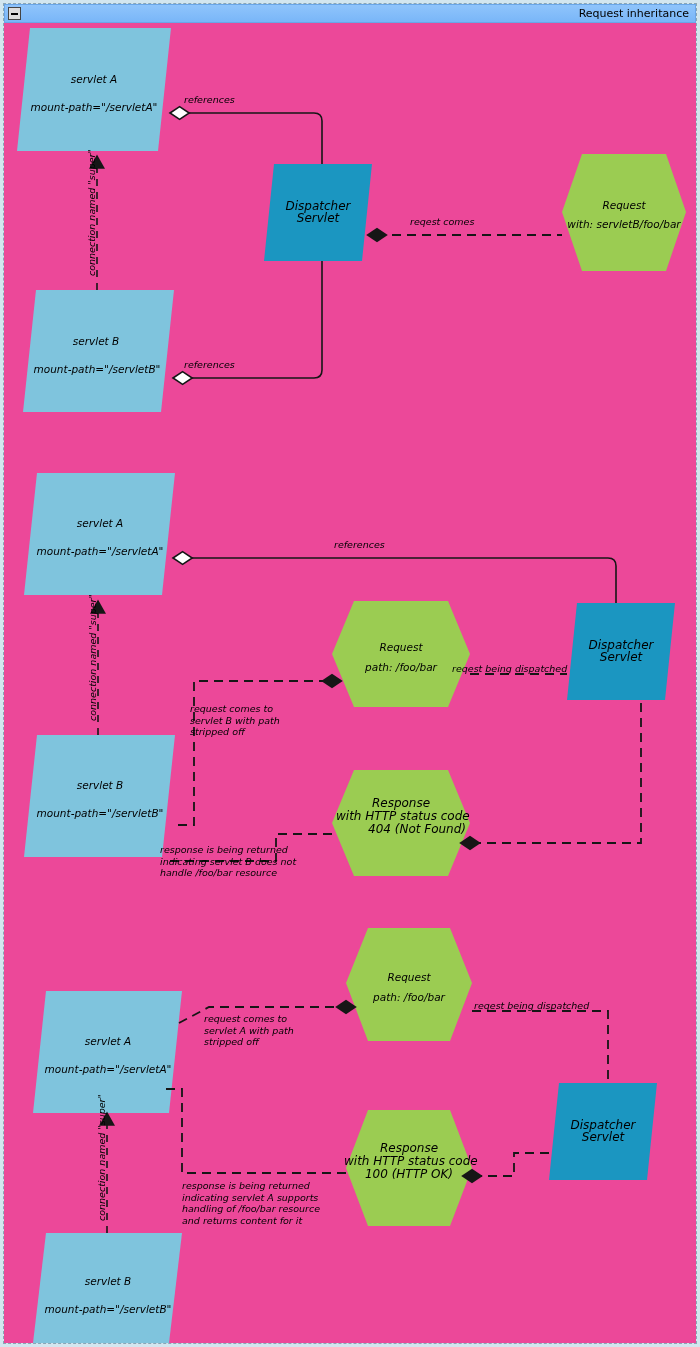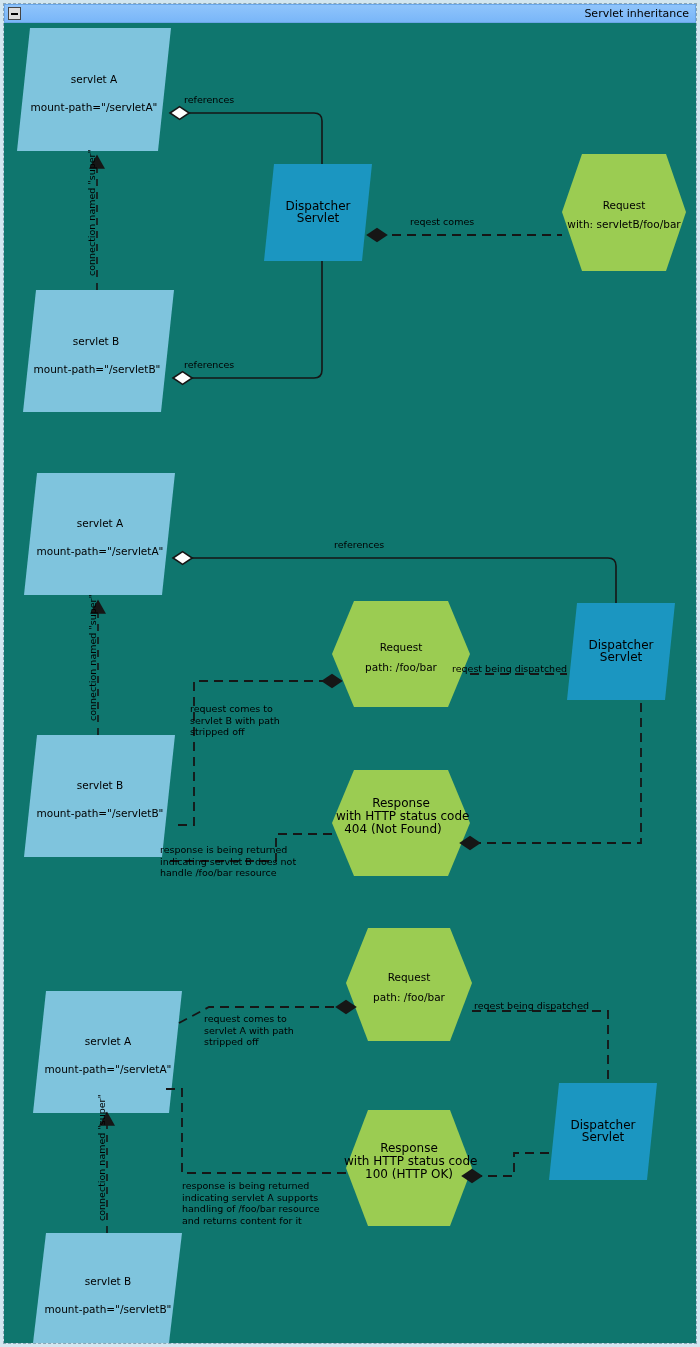--- a/index.html
+++ b/index.html
@@ -57,22 +57,23 @@
     justify-content: center;
   }
   .collapse-btn .bar {
     width: 7px; height: 2px; background: #000;
   }
   
   .canvas {
     position: absolute;
     left: 4px; top: 23px;
     width: 692px; height: 1320px;
-    background: #0f766e;
+    background: #ec4899;
     overflow: hidden;
+    font-style: italic;
   }
   svg.layer {
     position: absolute;
     left: 0; top: 0;
     width: 692px; height: 1320px;
     overflow: visible;
   }
   
   .node-label {
     position: absolute;
@@ -109,21 +110,21 @@
   }
 </style>
 </head>
 <body>
 
 <div id="app">
 
   <div class="frame-border"></div>
 
   <div class="titlebar">
-    <span class="titlebar-text">Servlet inheritance</span>
+    <span class="titlebar-text">Request inheritance</span>
   </div>
   <div class="collapse-btn">
     <span class="bar"></span>
   </div>
 
   <div class="canvas">
 
     <svg class="layer" viewBox="0 0 692 1320">
       <defs>
         <marker id="filledDiamond" markerWidth="12" markerHeight="12" refX="6" refY="6" orient="auto">
@@ -212,21 +213,21 @@
     <div class="node-label servlet-sub" style="left:16px; top:784px; width:160px;">mount-path="/servletB"</div>
 
     <div class="node-label disp-text" style="left:565px; top:615px; width:104px;">Dispatcher</div>
     <div class="node-label disp-text" style="left:565px; top:627px; width:104px;">Servlet</div>
 
     <div class="node-label req-title" style="left:337px; top:610px; width:120px;">Request</div>
     <div class="node-label req-sub" style="left:332px; top:638px; width:130px;">path: /foo/bar</div>
 
     <div class="node-label resp-text" style="left:332px; top:773px; width:130px;">Response</div>
     <div class="node-label resp-text" style="left:332px; top:786px; width:130px;">with HTTP status code</div>
-    <div class="node-label resp-text" style="left:324px; top:799px; width:130px;">404 (Not Found)</div>
+    <div class="node-label resp-text" style="left:348px; top:799px; width:130px;">404 (Not Found)</div>
 
     <div class="vert-label" style="left:83px; top:698px;">connection named "super"</div>
     <div class="edge-label center" style="left:330px; top:516px; width:140px;">references</div>
     <div class="edge-label center" style="left:186px; top:680px; width:120px;">request comes to
 servlet B with path
 stripped off</div>
     <div class="edge-label center" style="left:448px; top:640px; width:124px;">reqest being dispatched</div>
     <div class="edge-label center" style="left:156px; top:821px; width:150px;">response is being returned
 indicating servlet B does not
 handle /foo/bar resource</div>

